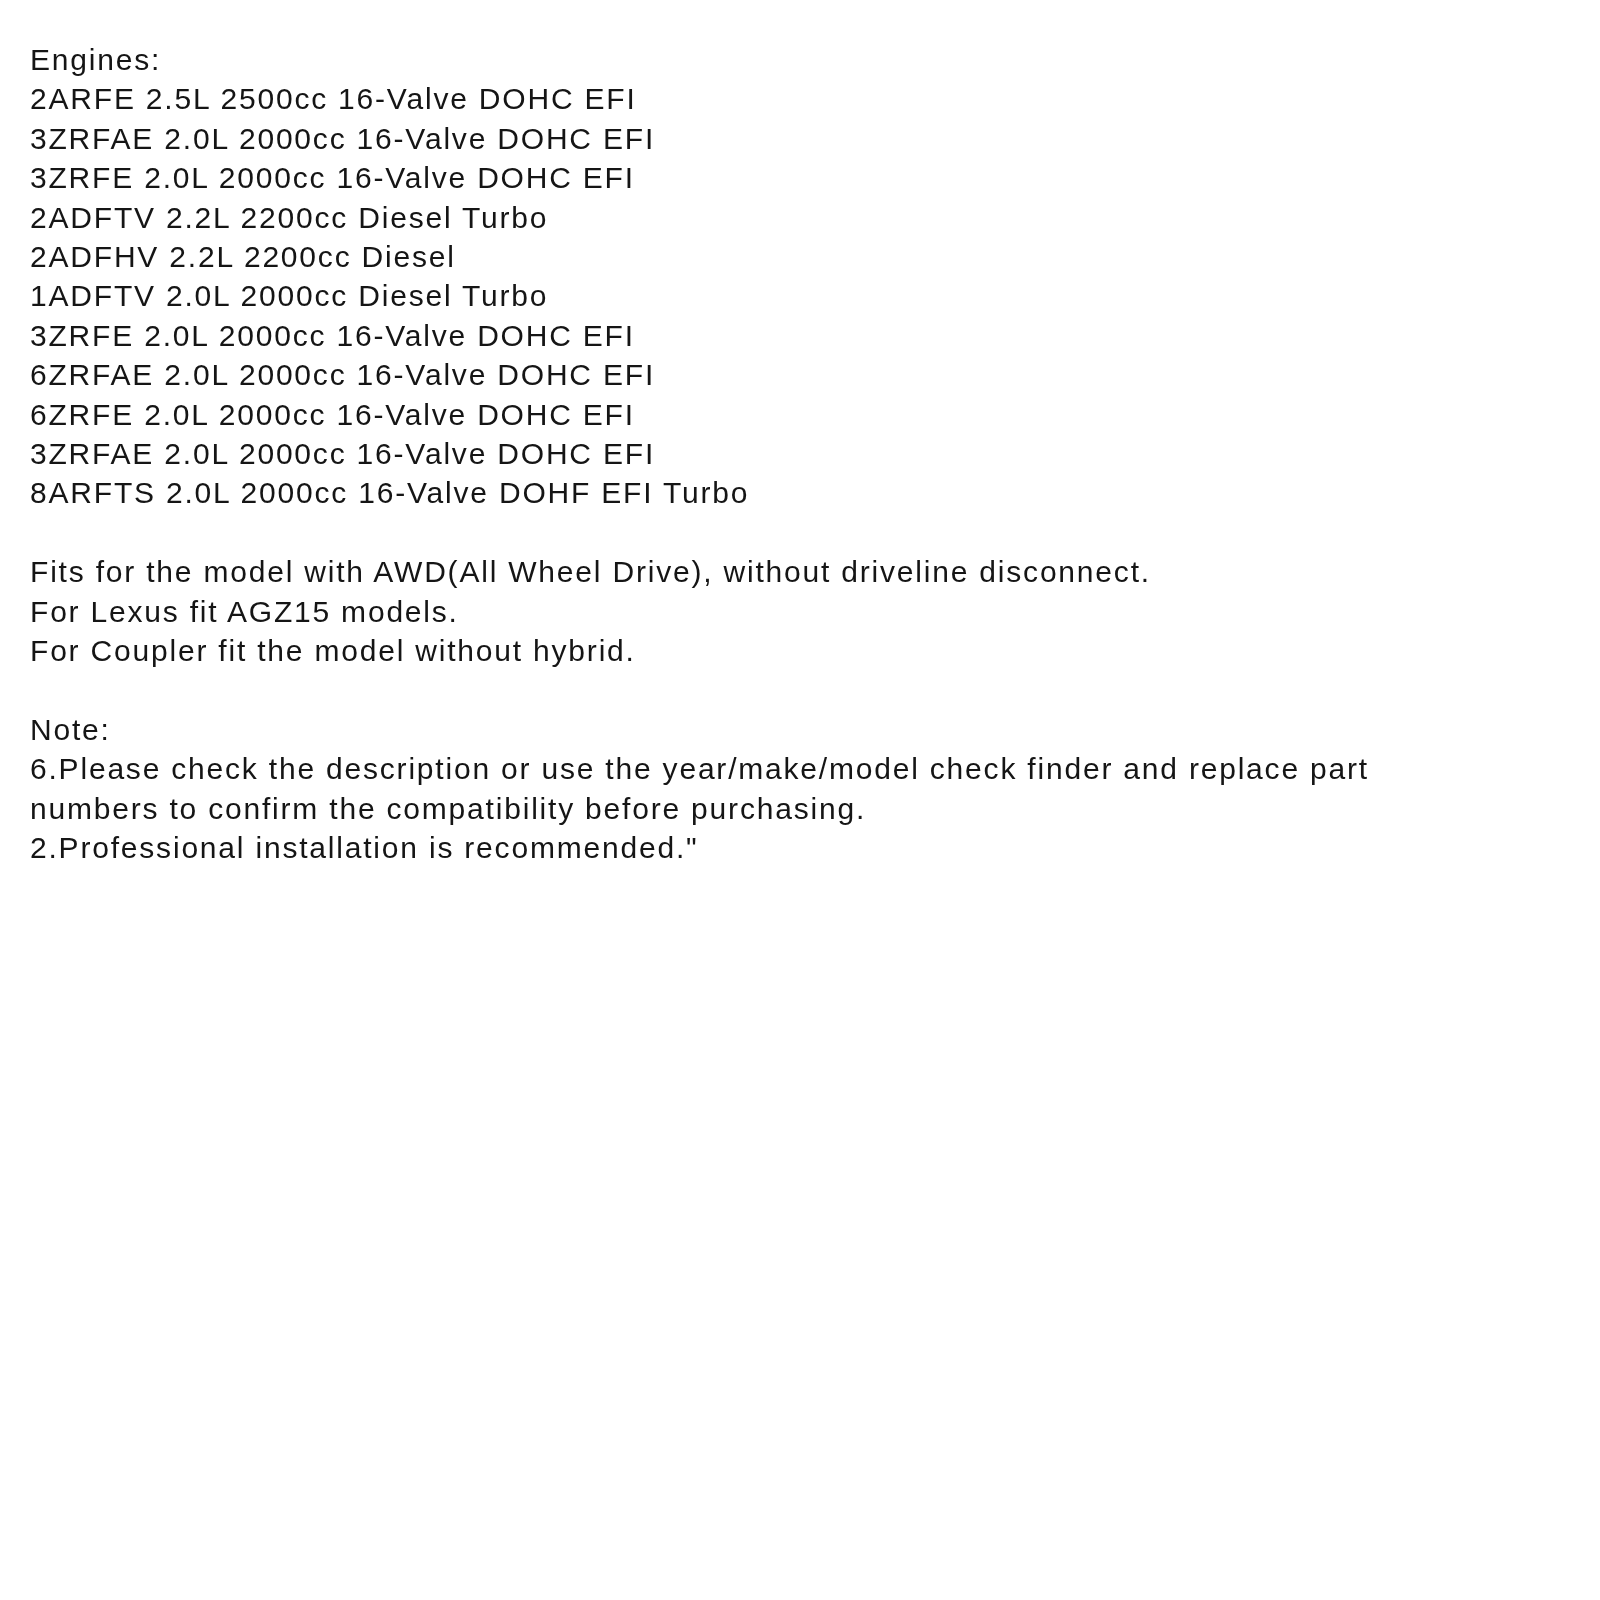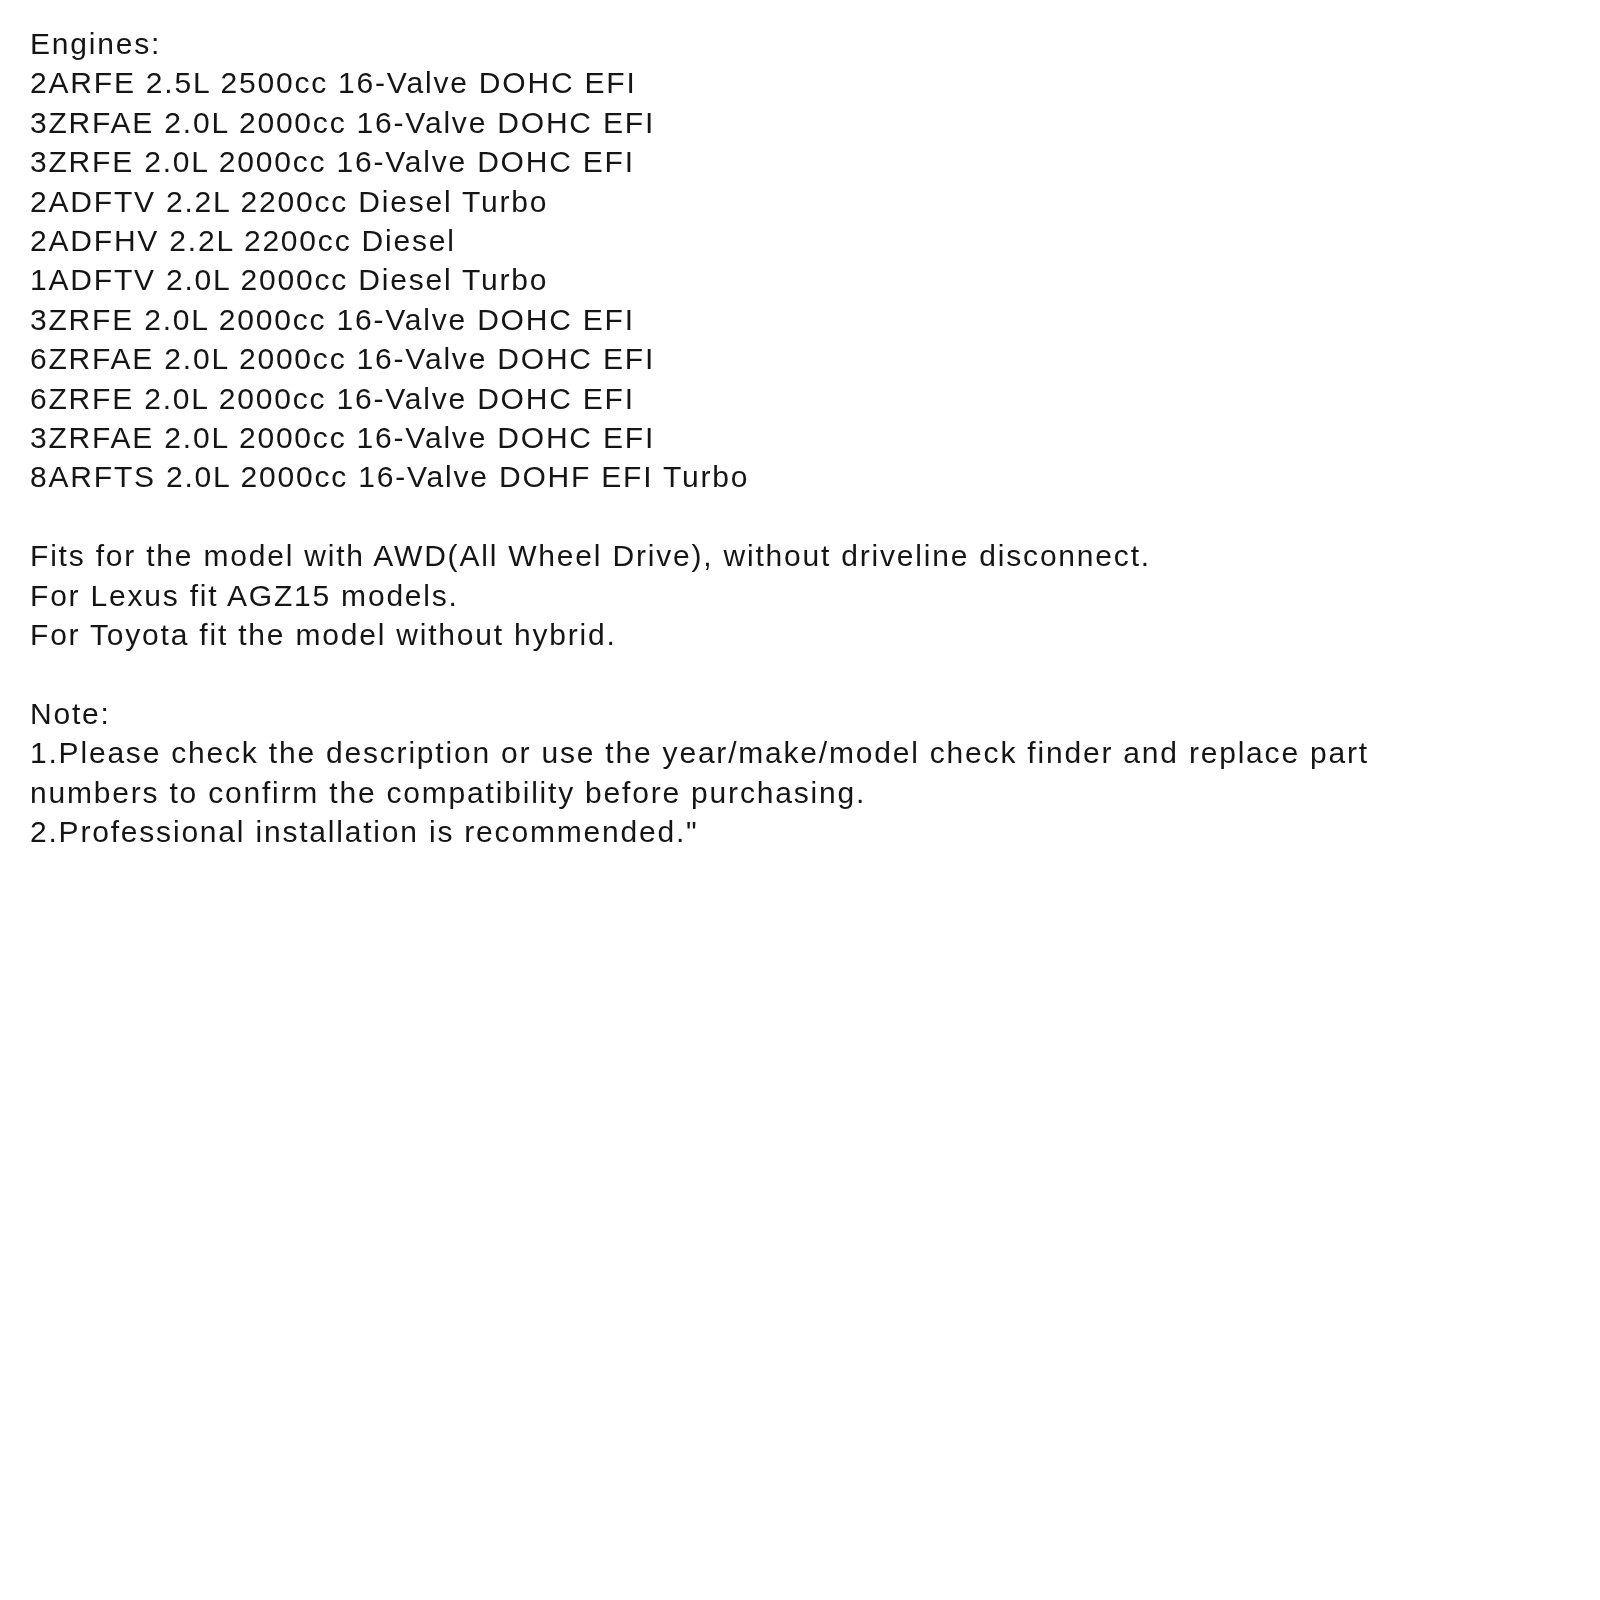--- a/index.html
+++ b/index.html
@@ -5,21 +5,21 @@
   * { margin: 0; padding: 0; box-sizing: border-box; }
   html, body {
     width: 1600px;
     height: 1600px;
     background: #ffffff;
     overflow: hidden;
   }
   .doc {
     width: 1600px;
     height: 1600px;
-    padding: 24px 30px 0 30px;
+    padding: 40px 30px 0 30px;
     font-family: "Liberation Sans", sans-serif;
     font-size: 30px;
     line-height: 39.4px;
     letter-spacing: 1.8px;
     color: #151515;
     background: #ffffff;
   }
   .section {
     white-space: pre-line;
     margin: 0 0 39.4px 0;
@@ -37,20 +37,20 @@
 2ADFHV 2.2L 2200cc Diesel
 1ADFTV 2.0L 2000cc Diesel Turbo
 3ZRFE 2.0L 2000cc 16-Valve DOHC EFI
 6ZRFAE 2.0L 2000cc 16-Valve DOHC EFI
 6ZRFE 2.0L 2000cc 16-Valve DOHC EFI
 3ZRFAE 2.0L 2000cc 16-Valve DOHC EFI
 8ARFTS 2.0L 2000cc 16-Valve DOHF EFI Turbo</div>
 
   <div class="section">Fits for the model with AWD(All Wheel Drive), without driveline disconnect.
 For Lexus fit AGZ15 models.
-For Toyota fit the model without hybrid.</div>
+For Coupler fit the model without hybrid.</div>
 
 
   <div class="section">Note:
-1.Please check the description or use the year/make/model check finder and replace part
+6.Please check the description or use the year/make/model check finder and replace part
 numbers to confirm the compatibility before purchasing.
 2.Professional installation is recommended."</div>
 </div>
 
 </body></html>

